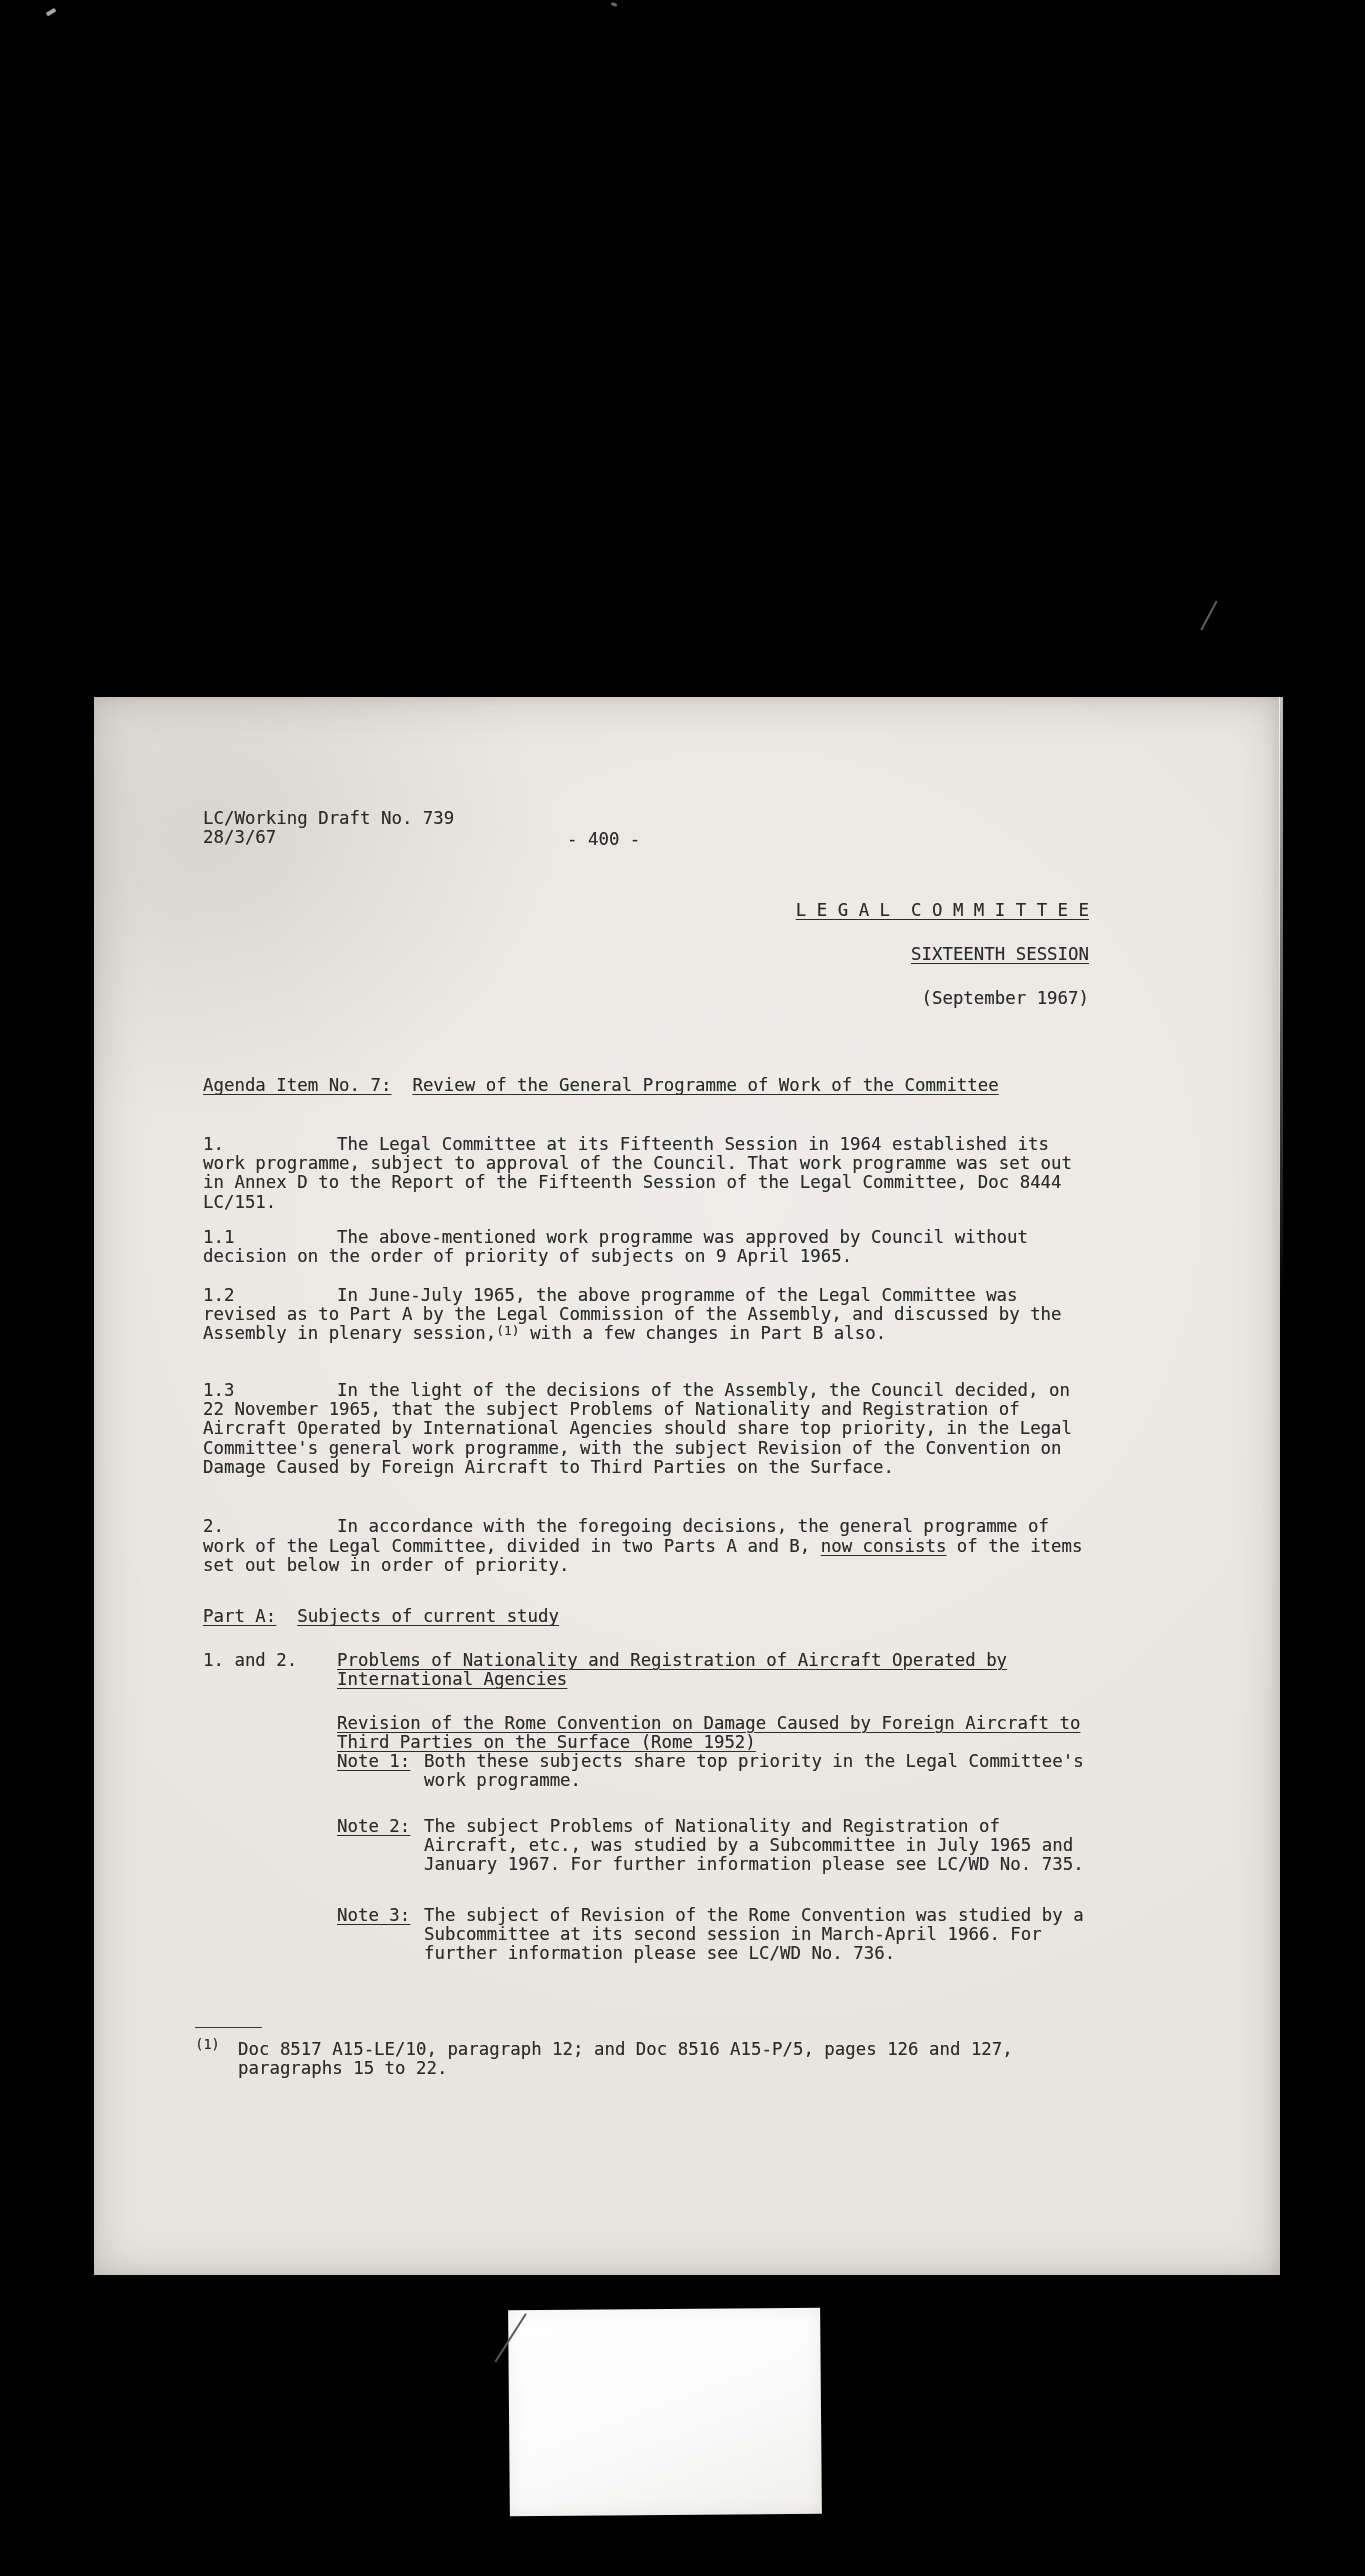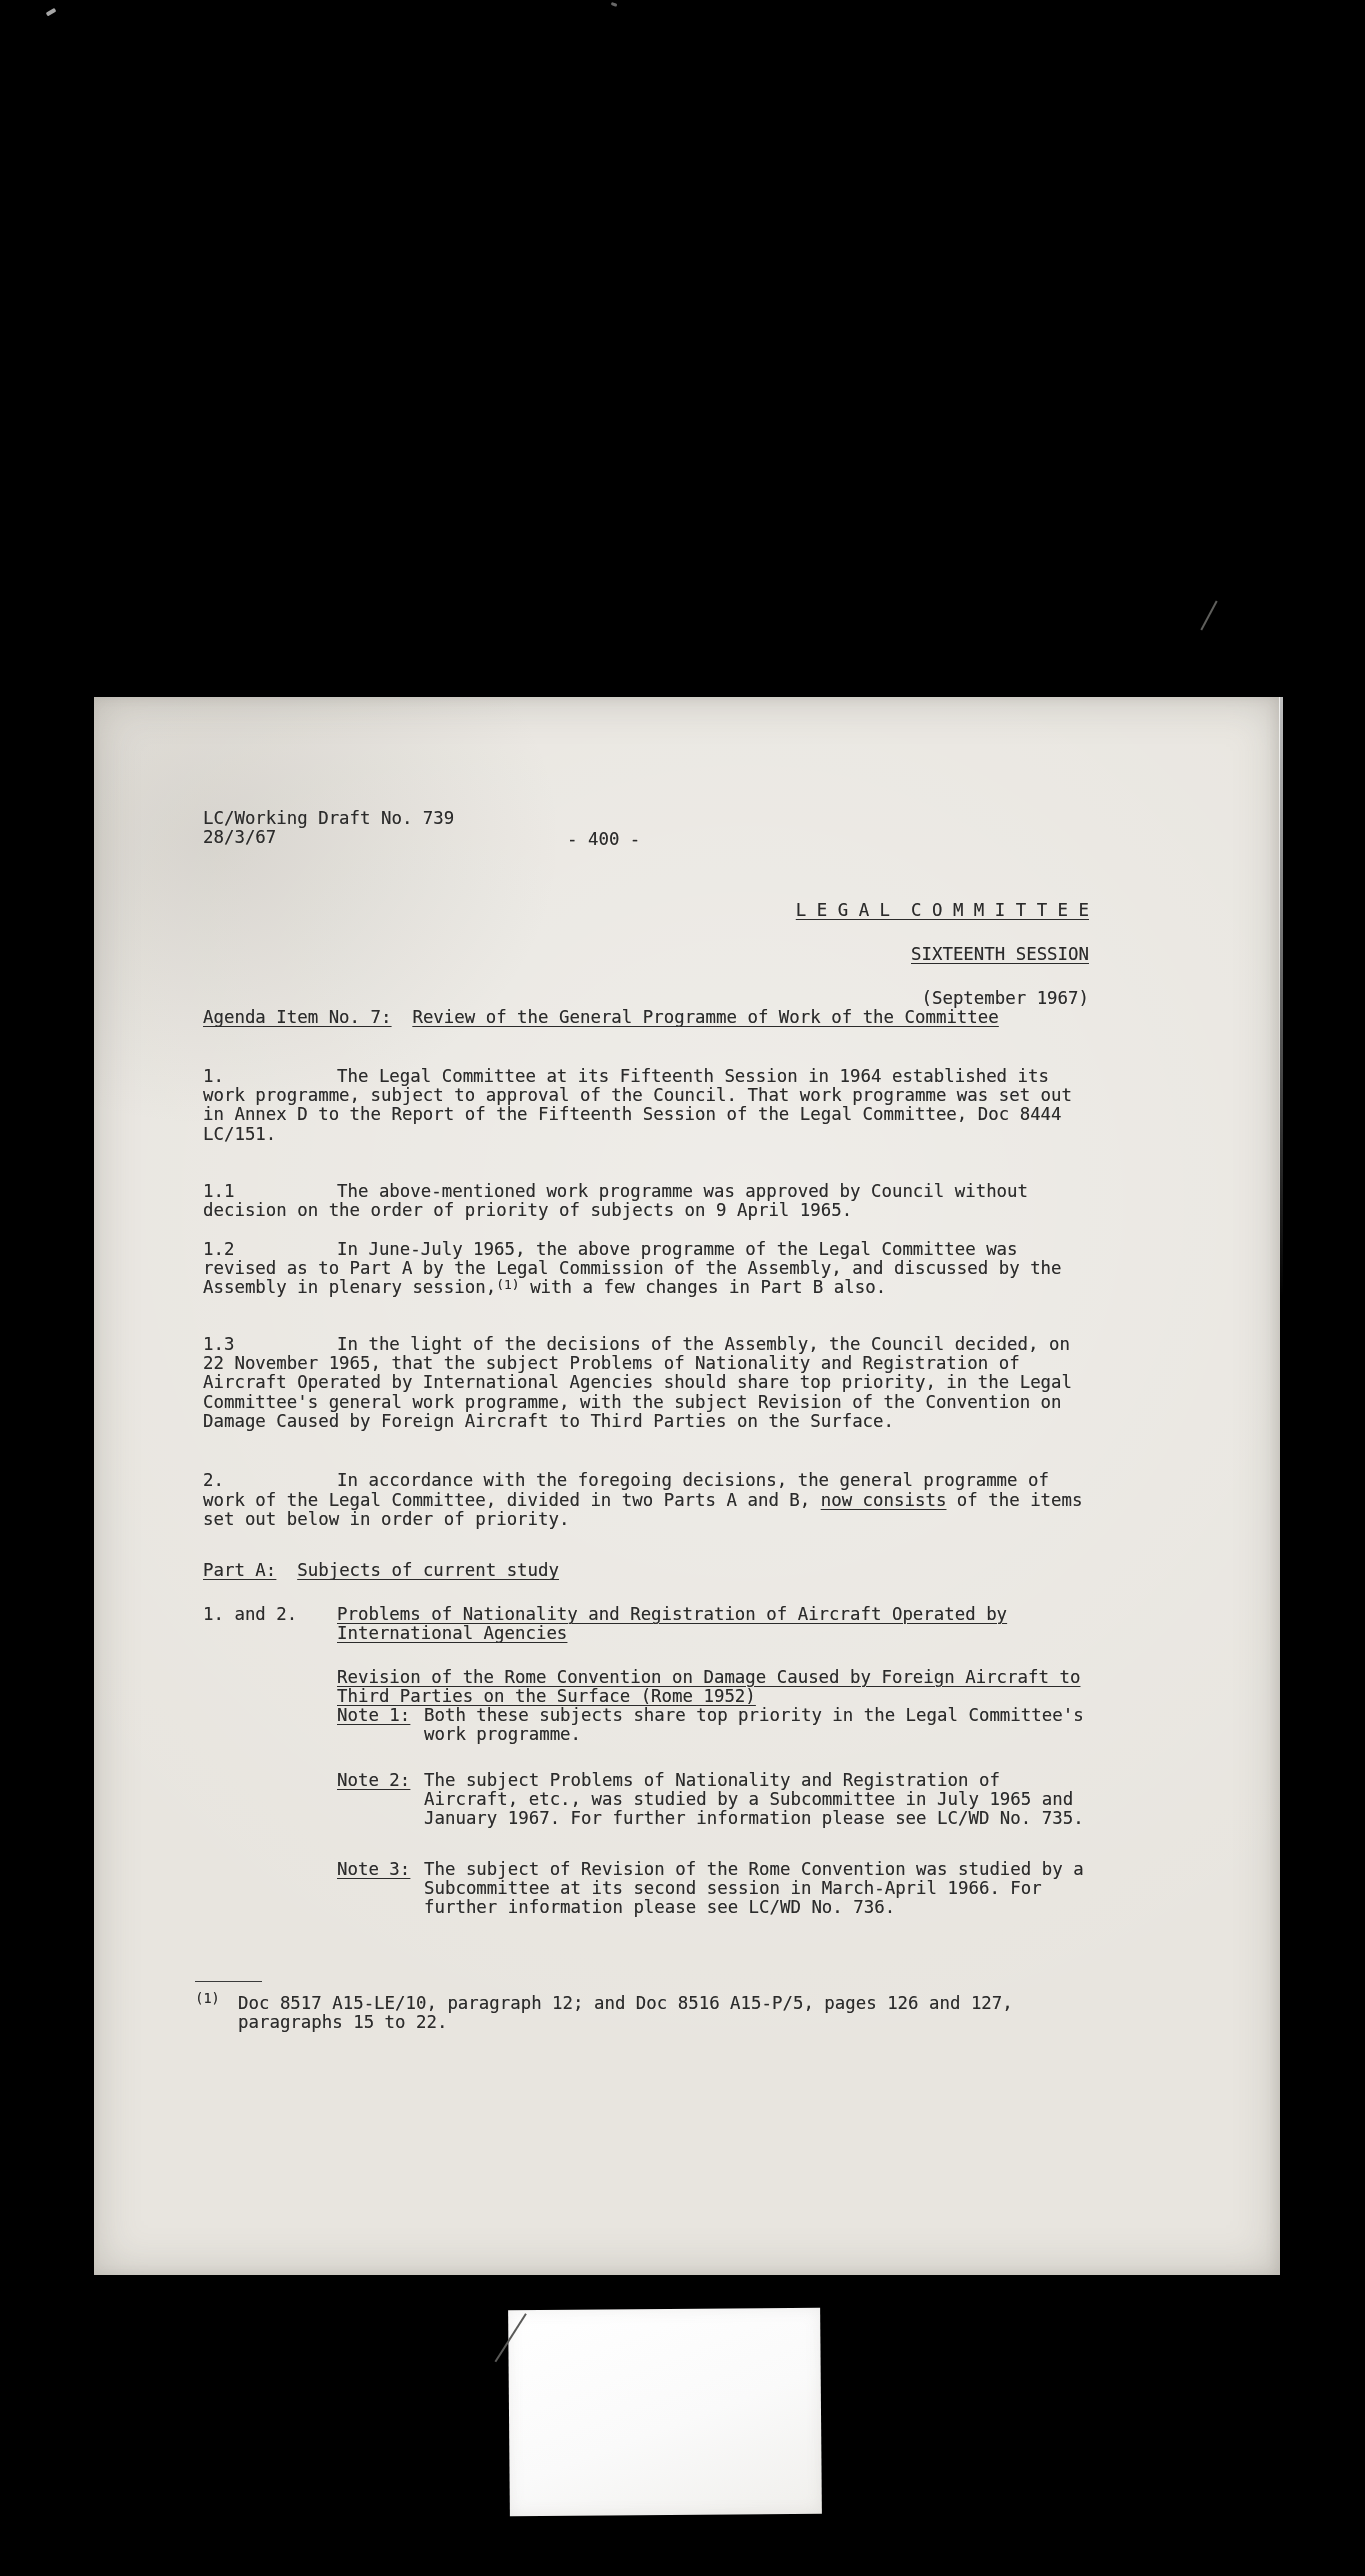--- a/index.html
+++ b/index.html
@@ -73,21 +73,21 @@
   .doc-header { position: relative; }
   .hdr-line2 { position: relative; }
   .page-no { position: absolute; left: 364px; top: 1.9px; }
 
   
   .title-block { margin-top: 53px; text-align: right; }
   .title-line { margin-bottom: 25px; }
   .title-line:last-child { margin-bottom: 0; }
 
   
-  .agenda { }
+  .agenda { margin-top: 68px; }
 
   
   .pnum { display: inline-block; width: 134px; }
 
   sup { font-size: 13px; line-height: 0; vertical-align: 4.5px; }
 
   
   .part-a-heading { margin-top: 32px; text-align: left; }
 
   .hang { position: relative; padding-left: 134px; }
@@ -147,21 +147,21 @@
       <div class="title-block">
         <div class="title-line"><span class="u pre">L E G A L  C O M M I T T E E</span></div>
         <div class="title-line"><span class="u">SIXTEENTH SESSION</span></div>
         <div class="title-line"><span>(September 1967)</span></div>
       </div>
 
       <p class="agenda"><span class="u">Agenda Item No. 7:</span>&nbsp;&nbsp;<span class="u">Review of the General Programme of Work of the Committee</span></p>
 
       <p style="margin-top:39px"><span class="pnum">1.</span><span>The Legal Committee at its Fifteenth Session in 1964 established its work programme, subject to approval of the Council. That work programme was set out in Annex D to the Report of the Fifteenth Session of the Legal Committee, Doc 8444 LC/151.</span></p>
 
-      <p style="margin-top:38px"><span class="pnum">1.1</span><span>The above-mentioned work programme was approved by Council without decision on the order of priority of subjects on 9 April 1965.</span></p>
+      <p style="margin-top:16px"><span class="pnum">1.1</span><span>The above-mentioned work programme was approved by Council without decision on the order of priority of subjects on 9 April 1965.</span></p>
 
       <p style="margin-top:19.3px"><span class="pnum">1.2</span><span>In June-July 1965, the above programme of the Legal Committee was revised as to Part A by the Legal Commission of the Assembly, and discussed by the Assembly in plenary session,</span><sup>(1)</sup><span> with a few changes in Part B also.</span></p>
 
       <p style="margin-top:37px"><span class="pnum">1.3</span><span>In the light of the decisions of the Assembly, the Council decided, on 22 November 1965, that the subject Problems of Nationality and Registration of Aircraft Operated by International Agencies should share top priority, in the Legal Committee's general work programme, with the subject Revision of the Convention on Damage Caused by Foreign Aircraft to Third Parties on the Surface.</span></p>
 
       <p style="margin-top:40px"><span class="pnum">2.</span><span>In accordance with the foregoing decisions, the general programme of work of the Legal Committee, divided in two Parts A and B, </span><span class="u">now consists</span><span> of the items set out below in order of priority.</span></p>
 
       <p class="part-a-heading"><span class="u">Part A:</span>&nbsp;&nbsp;<span class="u">Subjects of current study</span></p>
 
       <div class="hang" style="margin-top:24.5px">

